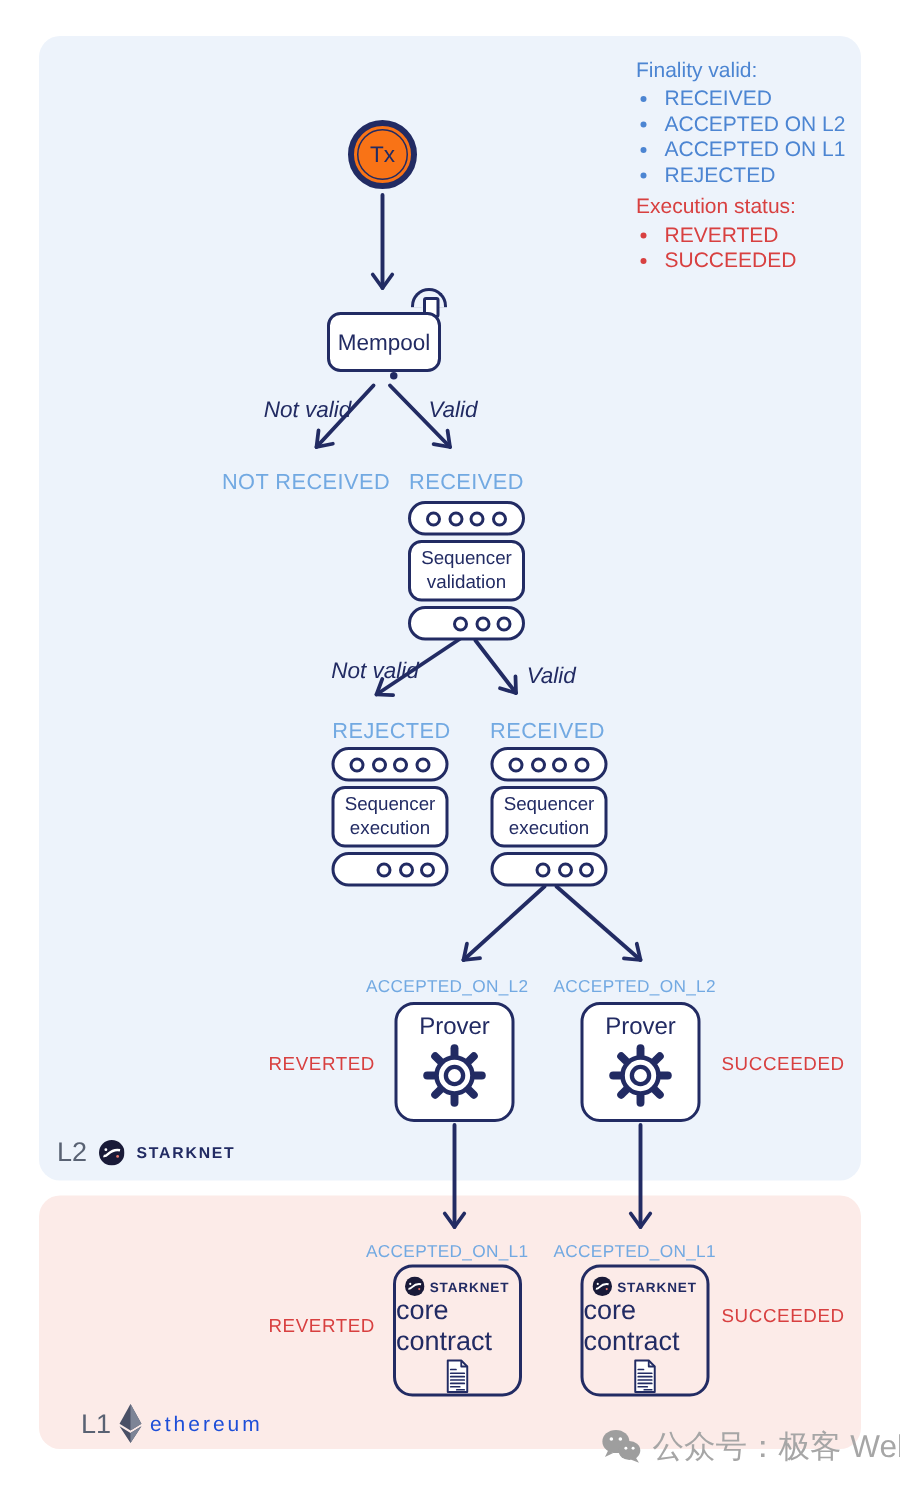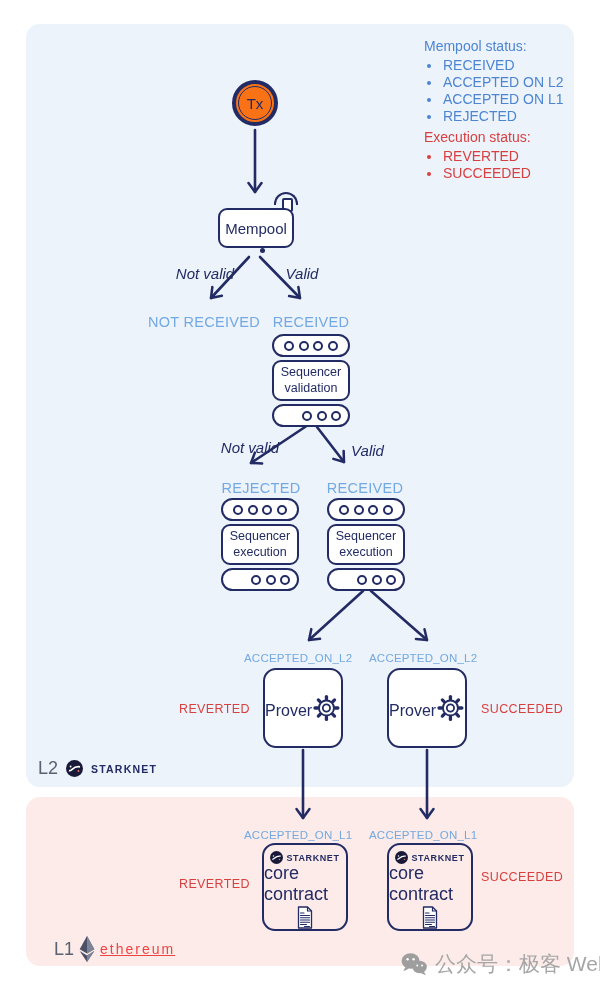--- a/index.html
+++ b/index.html
@@ -38,34 +38,34 @@
   
   .stack{position:absolute;width:78px;display:flex;flex-direction:column;gap:3px;}
   .pill{display:flex;align-items:center;justify-content:center;gap:4.5px;height:23px;
         border:2.5px solid #222b63;border-radius:12px;background:#fff;box-sizing:border-box;}
   .pill-right{justify-content:flex-end;padding-right:7px;}
   .pdot{width:10px;height:10px;border:2.5px solid #222b63;border-radius:50%;background:#fff;box-sizing:border-box;}
   .stack-label{border:2.5px solid #222b63;border-radius:9px;background:#fff;box-sizing:border-box;
                font-size:12.5px;line-height:1.25;color:#222b63;text-align:center;padding:3px 0;}
 
   .prover-box{position:absolute;width:80px;height:80px;border:2.5px solid #222b63;border-radius:13px;
-              background:#fff;box-sizing:border-box;display:flex;align-items:center;}
+              background:#fff;box-sizing:border-box;display:flex;flex-direction:column;align-items:center;}
   .prover-title{font-size:16px;color:#222b63;margin-top:6px;}
 
   .core-box{position:absolute;width:86px;height:88px;border:2.5px solid #222b63;border-radius:13px;
             box-sizing:border-box;display:flex;flex-direction:column;align-items:center;}
   .brand-row{display:flex;align-items:center;gap:3px;margin-top:6px;}
   .brand-text{font-size:9px;font-weight:bold;letter-spacing:0.6px;color:#222b63;}
   .core-label{font-size:18px;color:#222b63;margin-top:-1px;}
 
   
   .corner-badge{position:absolute;display:flex;align-items:center;gap:8px;}
   .tier-label{font-size:18px;color:#596273;}
   .starknet-wordmark{font-size:10.5px;font-weight:bold;letter-spacing:1.2px;color:#222b63;}
-  .eth-wordmark{font-size:14px;letter-spacing:2px;color:#ef4444;text-decoration:underline;}
+  .eth-wordmark{font-size:14px;letter-spacing:2px;color:#1d4ed8;}
 
   .watermark{position:absolute;left:400px;top:950px;display:flex;align-items:center;gap:7px;
              color:#a6a6a6;font-size:21px;white-space:nowrap;}
   .clip-strip{position:absolute;left:0;top:981px;width:600px;height:11px;background:#fff;z-index:50;}
   svg{display:block;}
 </style>
 </head>
 <body>
 
 <div class="screen">
@@ -86,21 +86,21 @@
       <line x1="308" y1="425" x2="251" y2="463" marker-end="url(#arrow)"></line>
       <line x1="317" y1="427" x2="344" y2="462" marker-end="url(#arrow)"></line>
       <line x1="363" y1="591" x2="309" y2="640" marker-end="url(#arrow)"></line>
       <line x1="371" y1="591" x2="427" y2="640" marker-end="url(#arrow)"></line>
       <line x1="303" y1="750" x2="303" y2="818" marker-end="url(#arrow)"></line>
       <line x1="427" y1="750" x2="427" y2="818" marker-end="url(#arrow)"></line>
     </g>
   </svg>
 
   <div class="legend">
-    <div class="legend-title blue">Mempool status:</div>
+    <div class="legend-title blue">Finality valid:</div>
     <ul class="blue">
       <li>RECEIVED</li>
       <li>ACCEPTED ON L2</li>
       <li>ACCEPTED ON L1</li>
       <li>REJECTED</li>
     </ul>
     <div class="legend-title red">Execution status:</div>
     <ul class="red">
       <li>REVERTED</li>
       <li>SUCCEEDED</li>

